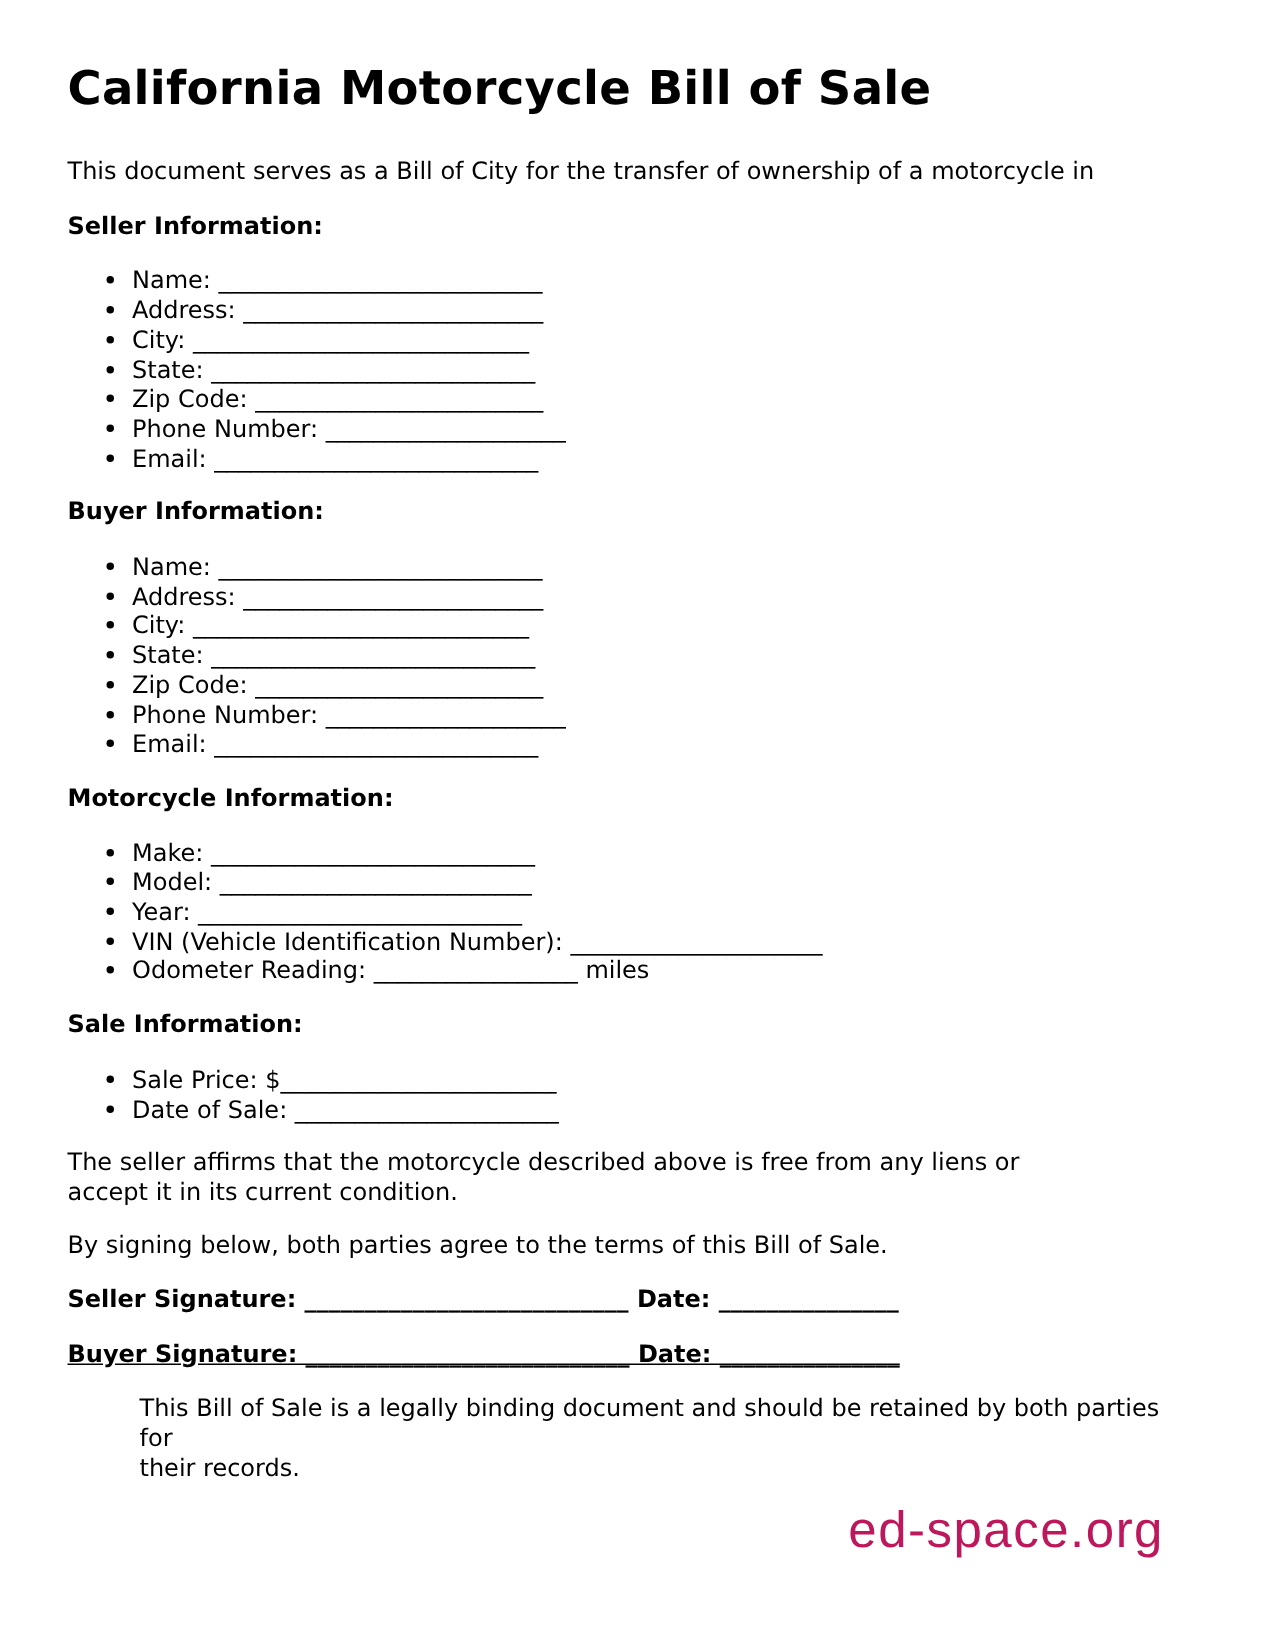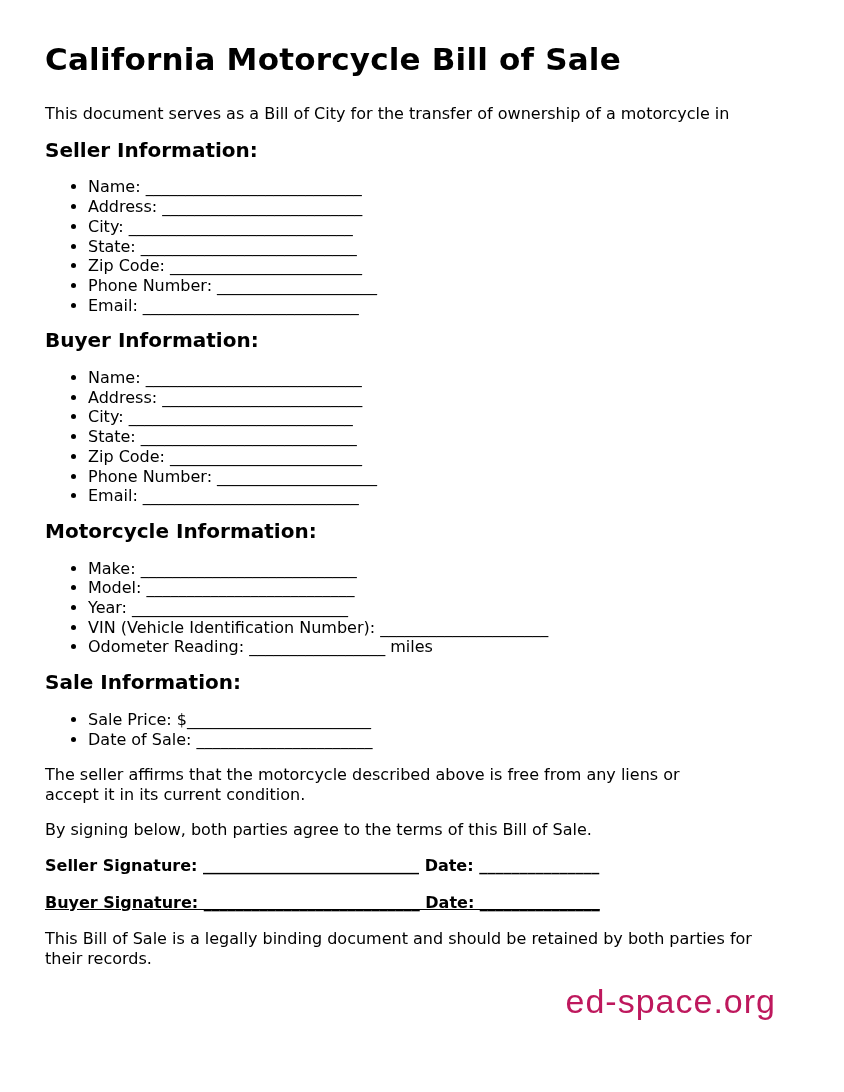--- a/index.html
+++ b/index.html
@@ -26,41 +26,41 @@
     font-size: 31px;
     line-height: 36px;
     font-weight: bold;
     margin: 0 0 27px 0;
     letter-spacing: 0.2px;
   }
   .para { margin: 0 0 16px 0; }
   .para .line { display: block; }
   .intro { margin-bottom: 17px; }
   .section-heading {
-    font-size: 20px;
+    font-size: 16px;
     line-height: 19.7px;
     font-weight: bold;
     margin: 0 0 17px 0;
   }
   ul.field-list {
     margin: 0 0 16px 0;
     padding: 0 0 0 43px;
     list-style: disc outside;
   }
   ul.field-list li {
     line-height: 19.7px;
   }
   .affirm { margin-bottom: 15px; }
   .signing { margin-bottom: 17px; }
   .sig-line {
     font-weight: bold;
     margin: 0 0 16.5px 0;
   }
   .sig-line.buyer { margin-bottom: 17px; text-decoration: underline; }
-  .closing { margin-bottom: 12px; }
+  .closing { margin-bottom: 12px; margin-left: 48px; }
   .watermark {
     font-family: Liberation Sans, sans-serif;
     font-size: 34px;
     line-height: 40px;
     letter-spacing: 1px;
     color: #be185d;
     text-align: right;
     padding-right: 23px;
   }
 </style>

